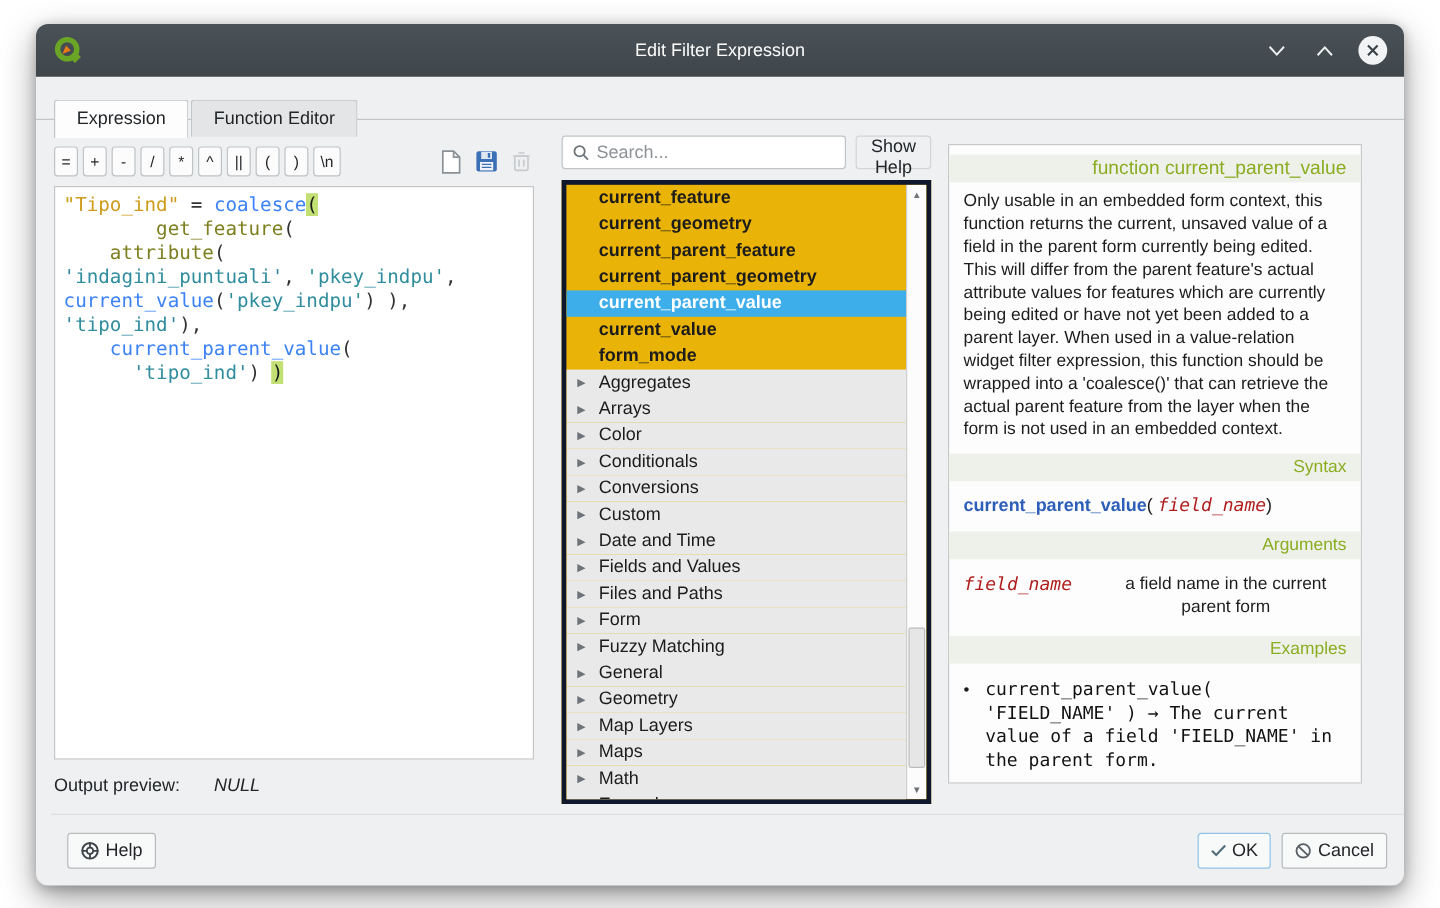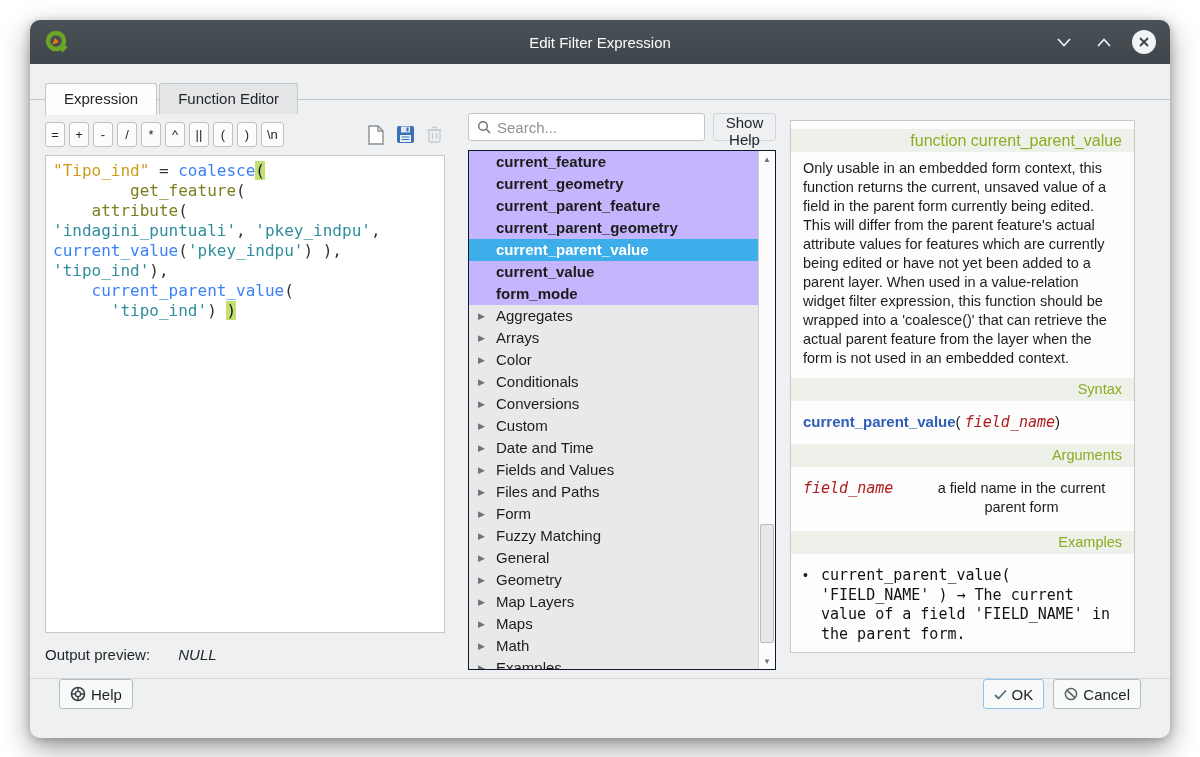--- a/index.html
+++ b/index.html
@@ -54,22 +54,22 @@
   
   .search-row { margin-top:13px; display:flex; gap:8px; }
   .search-box { flex:1; height:28px; background:#ffffff; border:1px solid #bfc4c8; border-radius:3px;
     display:flex; align-items:center; padding:0 8px; gap:6px; }
   .search-box input { border:none; outline:none; flex:1; font-size:15px; color:#7f1d1d; background:transparent;
     font-family:"Liberation Sans",sans-serif; }
   .search-box input::placeholder { color:#8d9297; }
   .show-help-btn { height:28px; padding:0 10px; font-size:15px; color:#232629; background:#eff0f1;
     border:1px solid #d2d5d7; border-radius:3px; cursor:pointer; font-family:"Liberation Sans",sans-serif; }
 
-  .fn-list { position:relative; margin-top:9px; width:308px; height:520px; background:#c4b5fd;
-    border:1px solid #0f172a; overflow:hidden; }
+  .fn-list { position:relative; margin-top:9px; width:308px; height:520px; background:#eab308;
+    border:4px solid #0f172a; overflow:hidden; }
   .fn-rows { position:absolute; left:0; top:0; right:17px; }
   .fn-row { height:22px; line-height:22px; padding-left:27px; font-size:15px; font-weight:bold; color:#1c1c1c;
     white-space:nowrap; cursor:pointer; }
   .fn-row.selected { background:#3daee9; color:#ffffff; }
   .group-row { height:22px; line-height:22px; padding-left:9px; font-size:15px; color:#1c1c1c;
     background:#e9e9e9; display:flex; align-items:center; cursor:pointer; white-space:nowrap; }
   .group-row .tri { font-size:9px; color:#6e7377; width:18px; flex:0 0 18px; }
 
   .v-scrollbar { position:absolute; top:0; right:0; bottom:0; width:17px; background:#fcfcfc; border-left:1px solid #cfcfcf; }
   .sb-arrow { position:absolute; left:0; right:0; height:16px; display:flex; align-items:center; justify-content:center;
@@ -90,22 +90,22 @@
   .syntax-fn { color:#2d5fb8; font-weight:bold; }
   .mono-arg { font-family:"DejaVu Sans Mono", monospace; font-style:italic; color:#b01c1c; }
   .args-row { display:grid; grid-template-columns:118px 1fr; margin:12px 0 14px 0; align-items:start; }
   .args-row .mono-arg { font-size:15px; }
   .args-desc { text-align:center; }
   .example-item { display:flex; margin-top:12px; }
   .example-item .bullet { width:18px; flex:0 0 18px; font-size:14px; }
   .example-text { font-family:"DejaVu Sans Mono", monospace; font-size:15px; line-height:19.5px; color:#111; }
 
   
-  .footer { position:absolute; left:0; right:0; bottom:0; height:60px; border-top:1px solid #d4d5d6;
-    display:flex; padding:0 29px; border-radius:0 0 10px 10px; }
+  .footer { position:absolute; left:12px; right:0; bottom:0; height:60px; border-top:1px solid #d4d5d6;
+    display:flex; align-items:center; padding:0 14px; border-radius:0 0 10px 10px; }
   .btn { height:30px; display:inline-flex; align-items:center; gap:5px; padding:0 10px; font-size:15px;
     color:#232629; background:#f8f9f9; border:1px solid #b6bbbe; border-radius:3px; cursor:pointer;
     font-family:"Liberation Sans",sans-serif; }
   .btn.ok { border-color:#8fc3e9; }
   .footer-right { margin-left:auto; display:flex; gap:9px; }
 </style>
 </head>
 <body>
 
 <div class="dialog">

